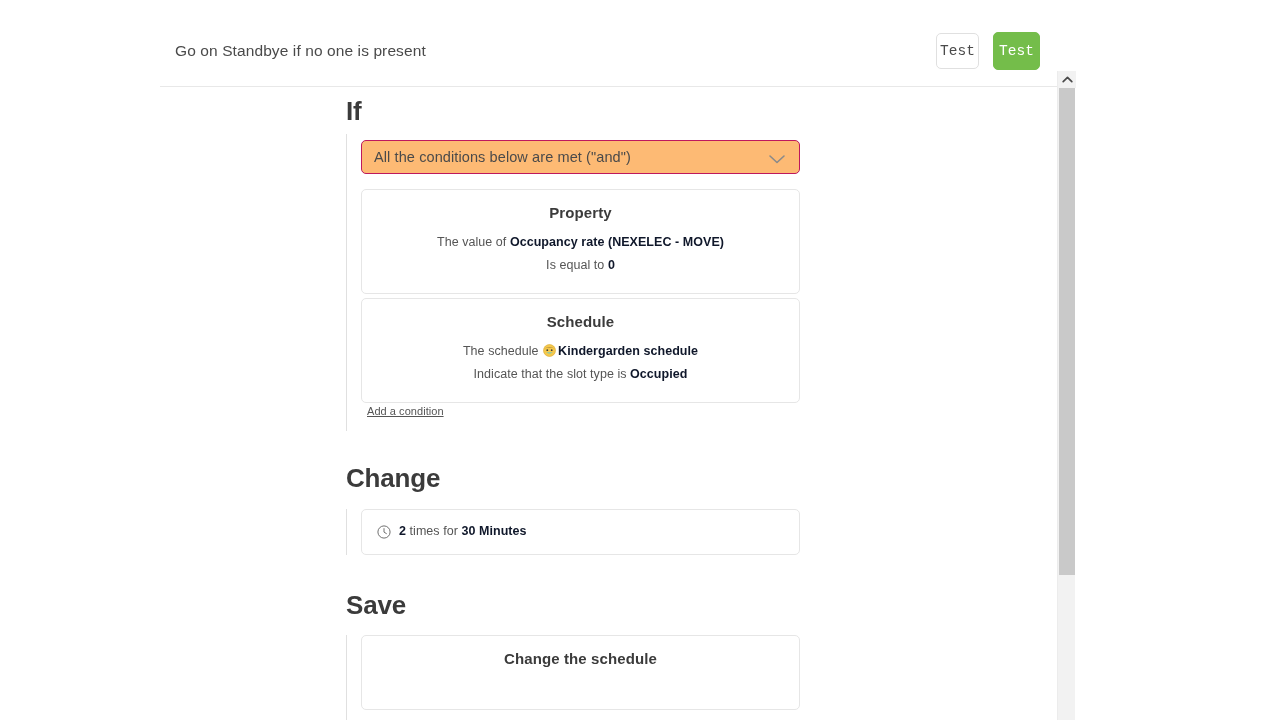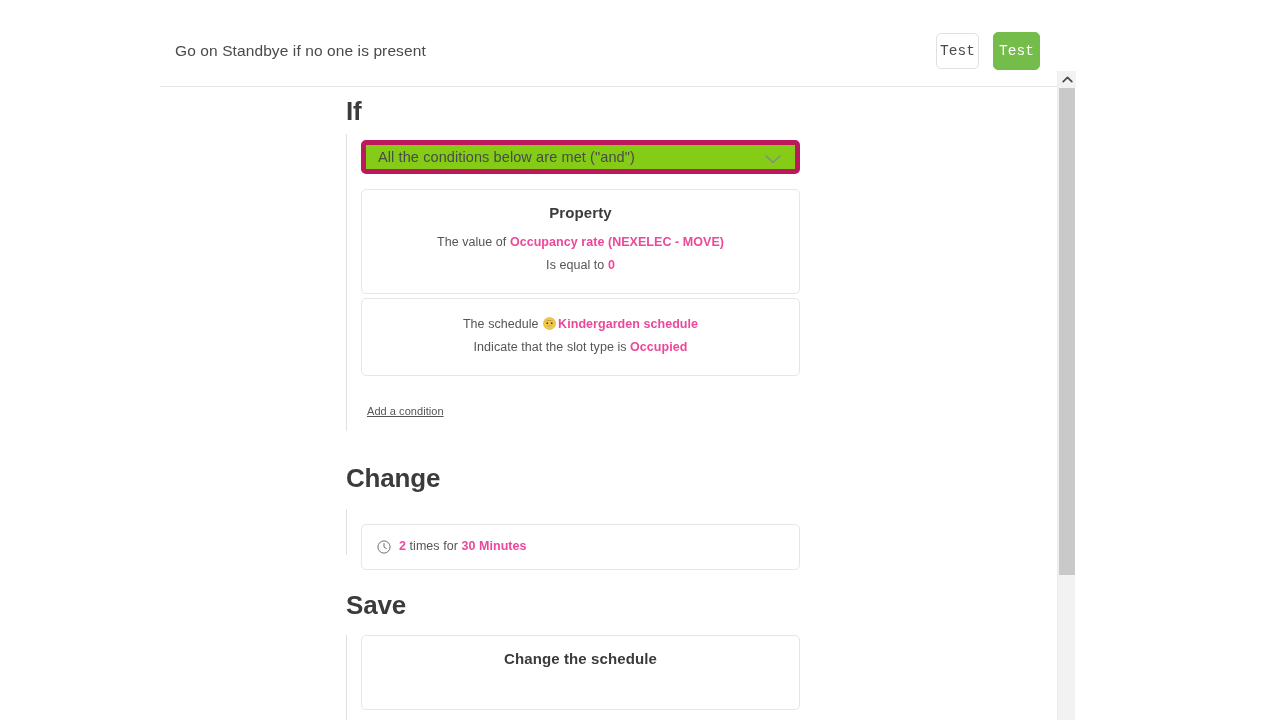--- a/index.html
+++ b/index.html
@@ -117,23 +117,23 @@
   .section-inner {
     position: absolute;
     left: 201px;   
     width: 439px;  
   }
 
   
   .select-box {
     position: relative;
     height: 34px;
-    border: 5px solid #be185d;
+    border: 1px solid #be185d;
     border-radius: 5px;
-    background: #84cc16;
+    background: #fdba74;
     display: flex;
     align-items: center;
     padding: 0 12px;
     cursor: pointer;
   }
 
   .select-value {
     font-size: 14.5px;
     color: #4a4a4a;
     letter-spacing: 0.1px;
@@ -165,21 +165,21 @@
     letter-spacing: 0.1px;
   }
 
   .card-line {
     font-size: 12.5px;
     color: #555555;
     line-height: 1.85;
     letter-spacing: 0.05px;
   }
 
-  .card-line b { color: #ec4899; font-weight: bold; }
+  .card-line b { color: #0f172a; font-weight: bold; }
 
   .emoji-inline {
     display: inline-block;
     vertical-align: -2px;
     width: 13px;
     height: 13px;
     margin: 0 2px 0 1px;
   }
 
   
@@ -293,20 +293,21 @@
               <span>The value of </span><b>Occupancy rate (NEXELEC - MOVE)</b>
             </div>
             <div class="card-line">
               <span>Is equal to </span><b>0</b>
             </div>
           </div>
         </div>
 
         <div class="section-inner" style="top:211px;">
           <div class="card">
+            <div class="card-title">Schedule</div>
             <div class="card-line">
               <span>The schedule </span><span class="emoji-inline"><svg width="13" height="13" viewBox="0 0 13 13">
                   <circle cx="6.5" cy="6.5" r="6" fill="#f5c84b" stroke="#d9a72e" stroke-width="0.6"></circle>
                   <path d="M1.2 4.6 Q6.5 1.2 11.8 4.6 Q6.5 2.6 1.2 4.6 Z" fill="#8a6b3a"></path>
                   <circle cx="4.3" cy="6.2" r="0.9" fill="#3c3c3c"></circle>
                   <circle cx="8.7" cy="6.2" r="0.9" fill="#3c3c3c"></circle>
                   <path d="M3.2 8.3 Q6.5 11.2 9.8 8.3 Z" fill="#7fc9b5"></path>
                 </svg></span><b>Kindergarden schedule</b>
             </div>
             <div class="card-line">
@@ -317,21 +318,21 @@
 
         <div class="section-inner" style="top:314px; left:207px;">
           <span class="add-link">Add a condition</span>
         </div>
       </div>
 
       <div class="section">
         <div class="section-heading" style="top:376px;">Change</div>
         <div class="section-rail" style="top:422px; height:46px;"></div>
 
-        <div class="section-inner" style="top:422px;margin-top:15px;">
+        <div class="section-inner" style="top:422px;">
           <div class="during-card">
             <span class="clock-icon">
               <svg width="14" height="14" viewBox="0 0 14 14">
                 <circle cx="7" cy="7" r="6.1" fill="none" stroke="#707070" stroke-width="1"></circle>
                 <path d="M7 3.6 L7 7.1 L9.4 8.6" fill="none" stroke="#707070" stroke-width="1" stroke-linecap="round" stroke-linejoin="round"></path>
               </svg>
             </span>
             <span class="card-line"><b>2</b><span> times for </span><b>30 Minutes</b></span>
           </div>
         </div>

